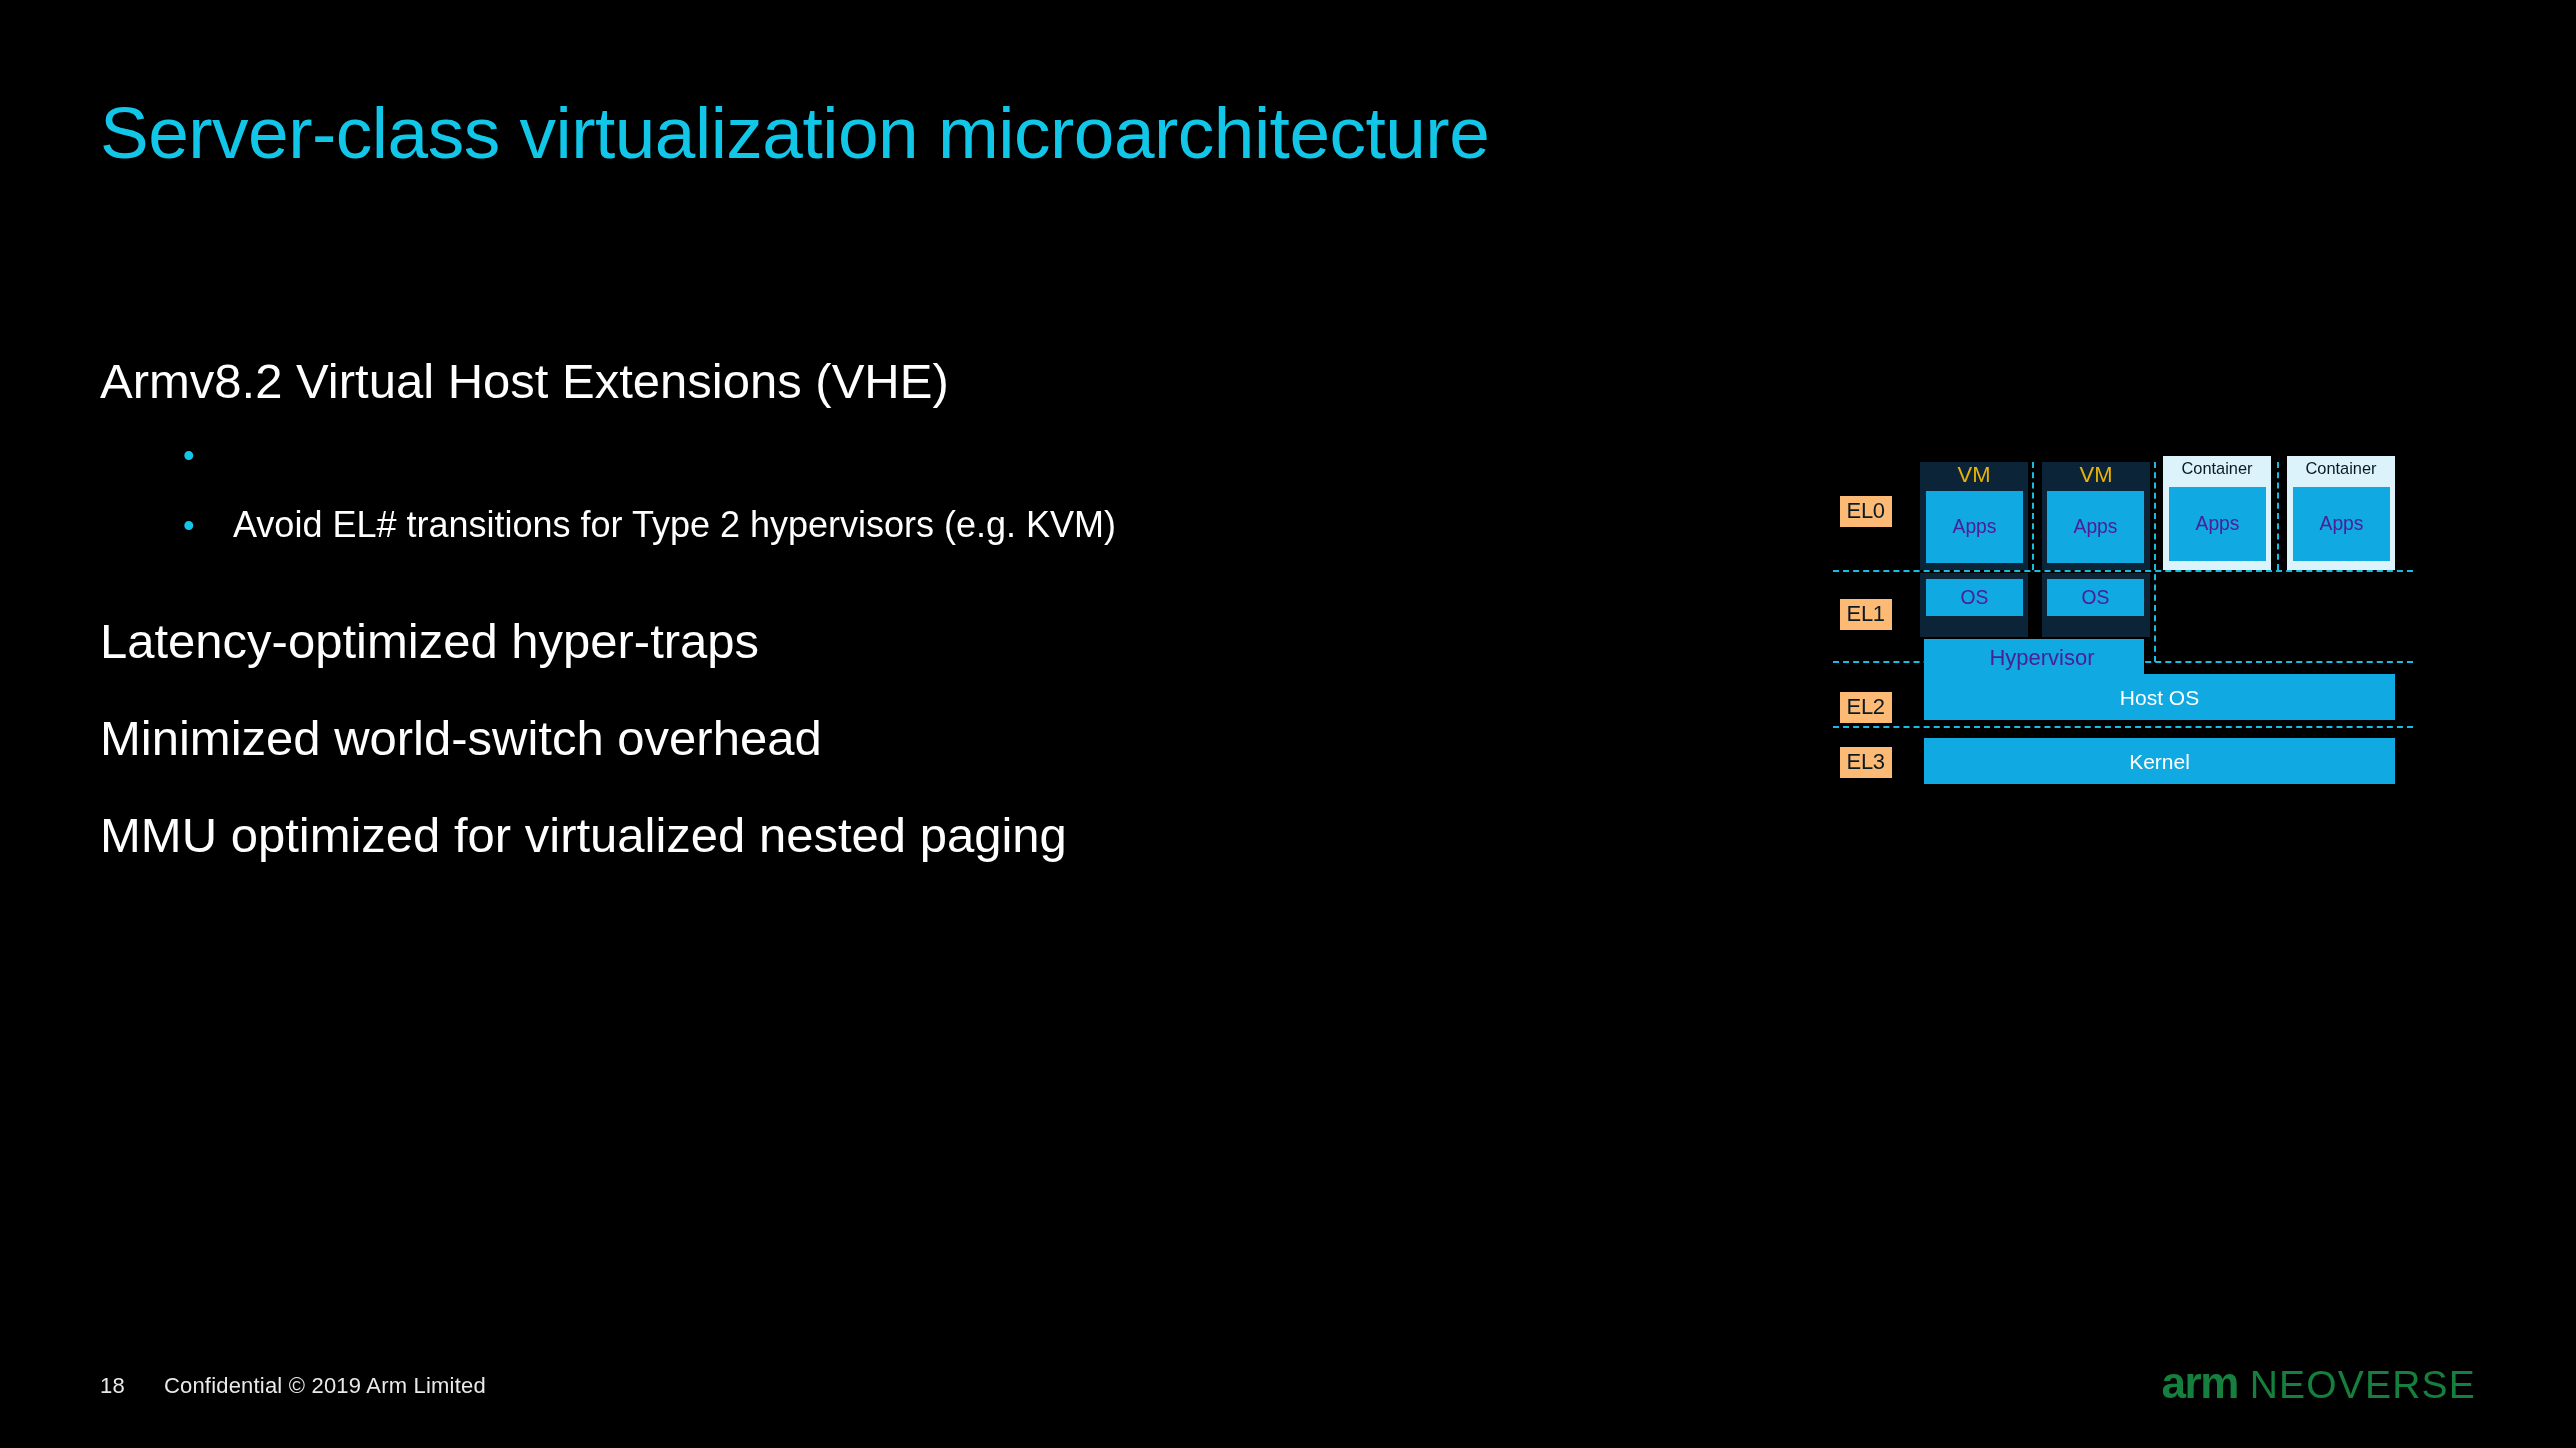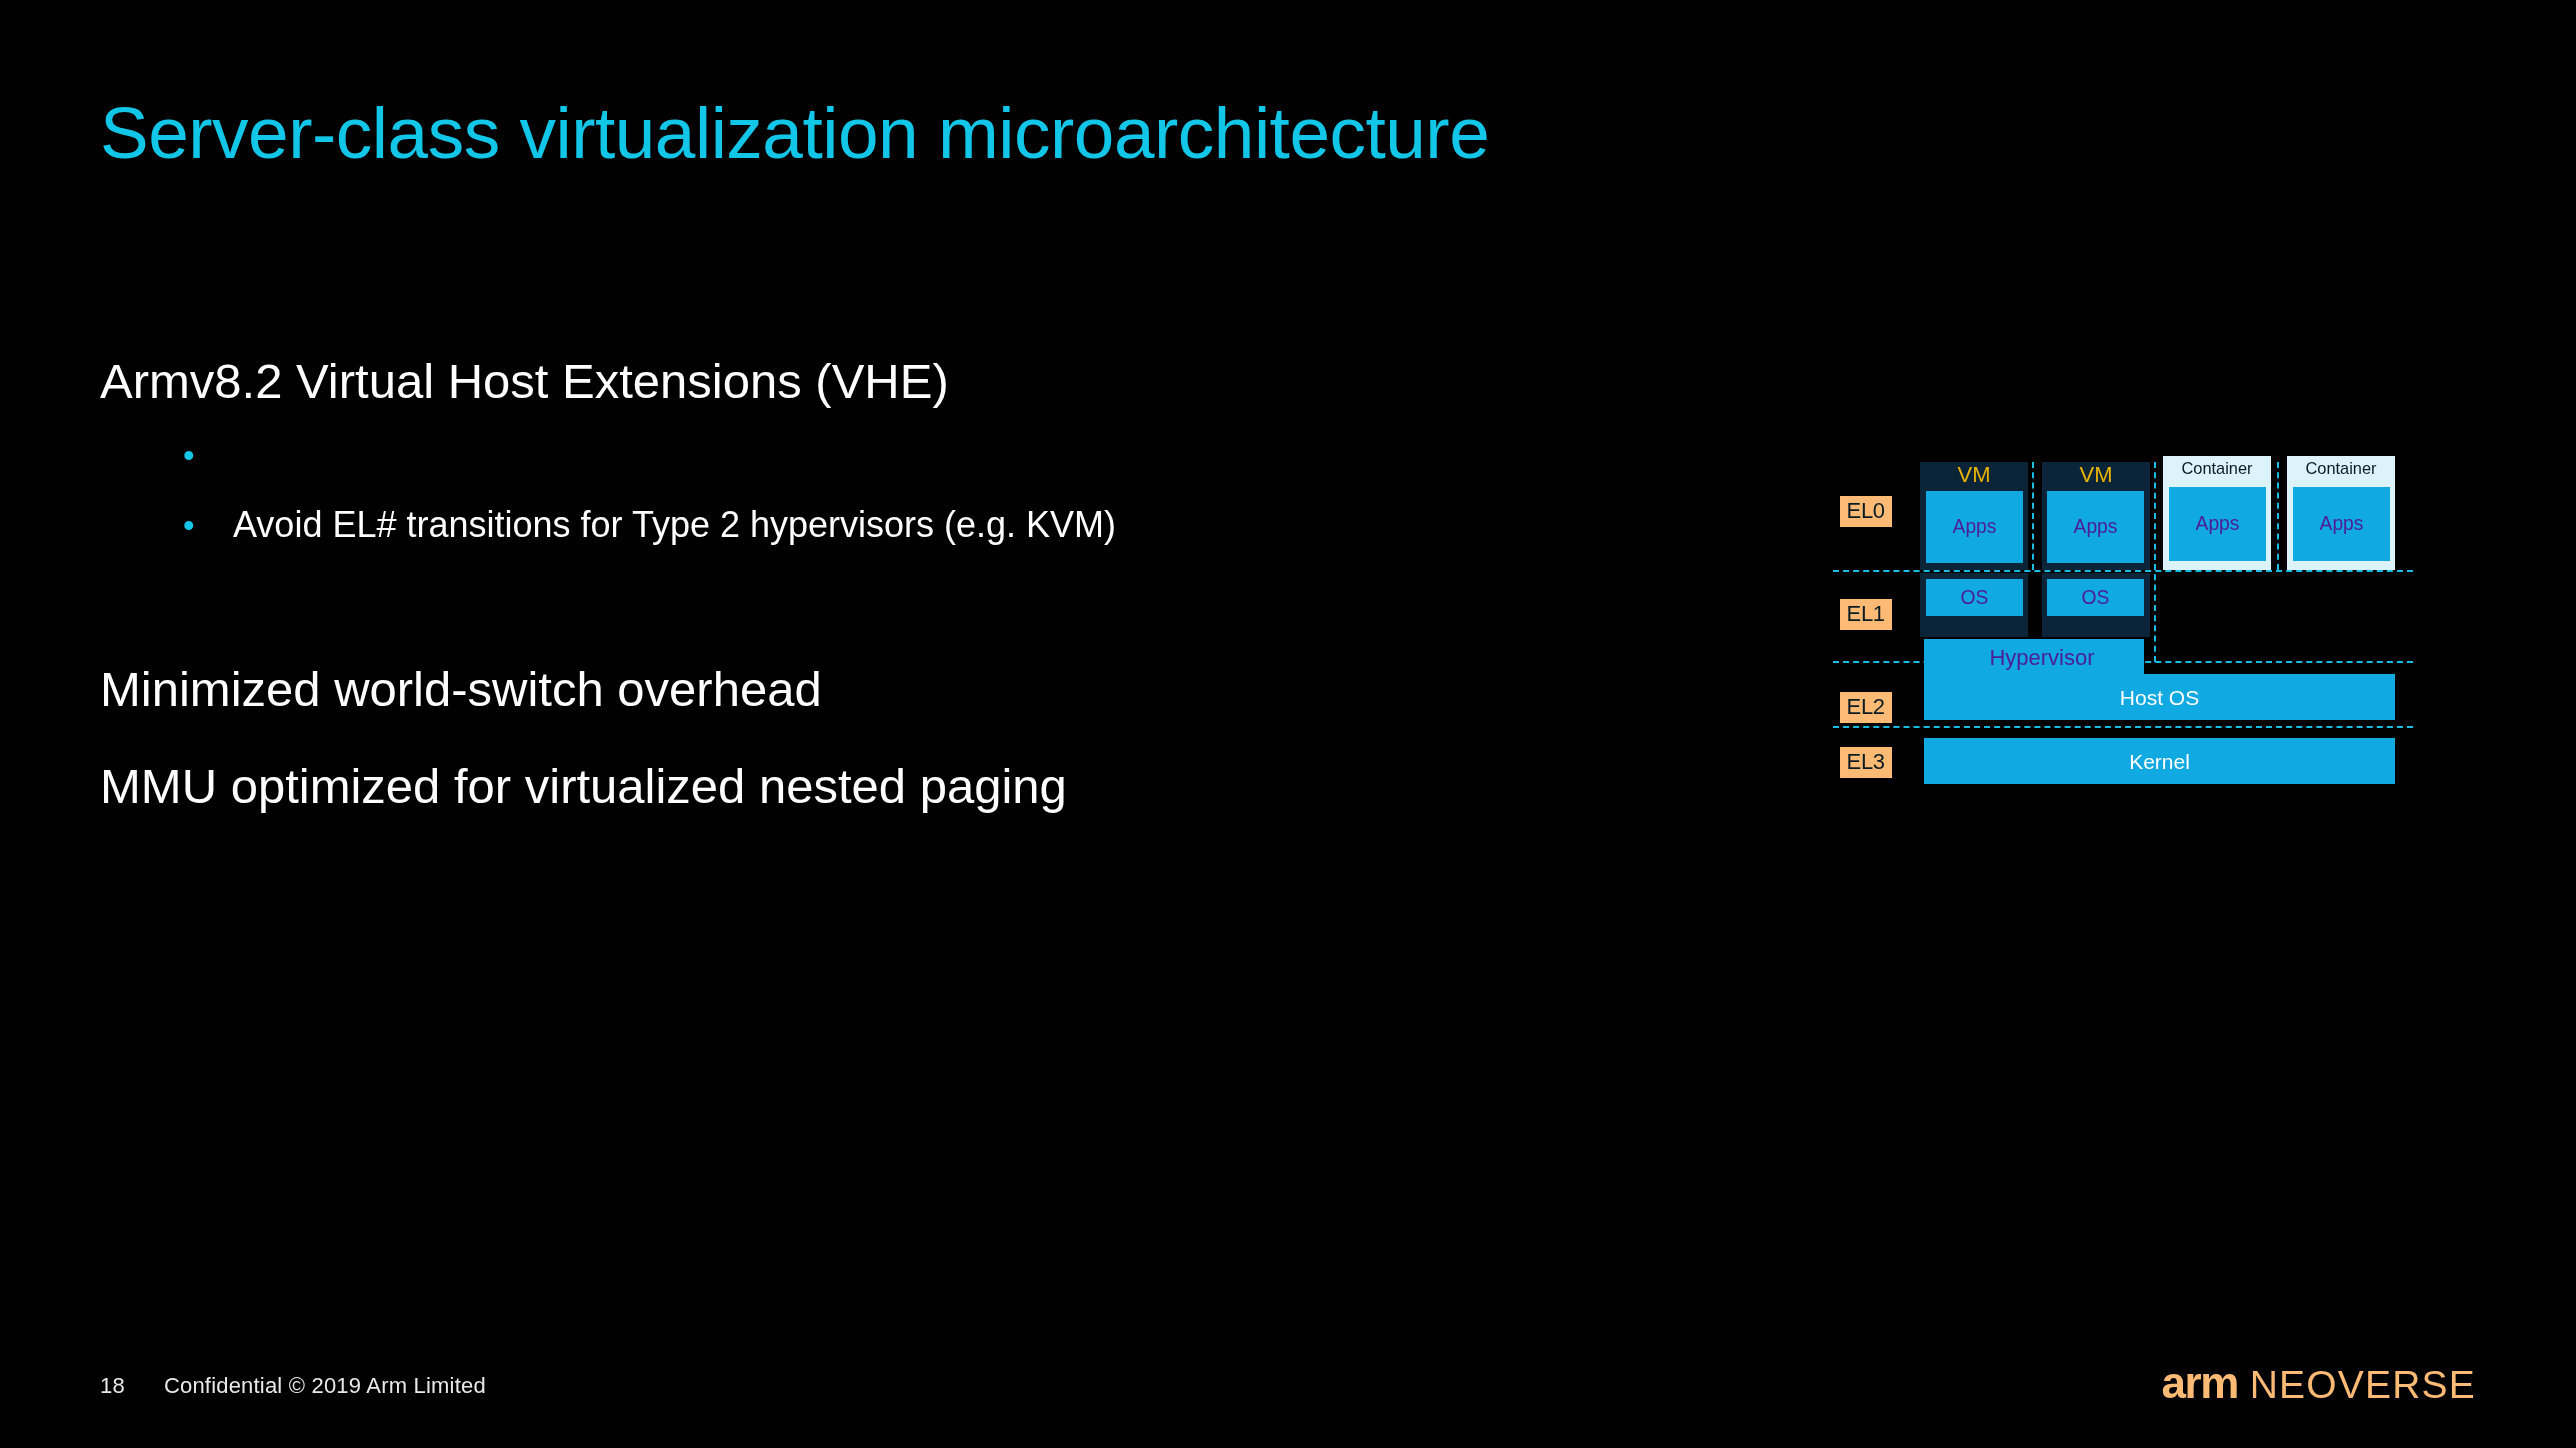--- a/index.html
+++ b/index.html
@@ -80,21 +80,21 @@
     letter-spacing: 0.2px;
   }
   #footer .page-num { margin-right: 39px; }
 
   #brand-logo {
     position: absolute;
     right: 100px;
     bottom: 44px;
     display: flex;
     align-items: baseline;
-    color: #fdba74;
+    color: #15803d;
   }
   #brand-logo .arm-word {
     font-size: 44px;
     font-weight: 700;
     letter-spacing: -1.4px;
     line-height: 1;
   }
   #brand-logo .neoverse-word {
     font-size: 39px;
     font-weight: 300;
@@ -194,20 +194,21 @@
     <span class="bullet-dot">•</span>
   </div>
 
   <div class="bullet-row">
     <span class="bullet-dot">•</span>
     <span class="bullet-text">Avoid EL# transitions for Type 2 hypervisors (e.g. KVM)</span>
   </div>
 
   <div class="gap-lg"></div>
 
+  <div class="lvl1">Latency-optimized hyper-traps</div>
 
   <div class="lvl1-spacer"></div>
 
   <div class="lvl1">Minimized world-switch overhead</div>
 
   <div class="lvl1-spacer"></div>
 
   <div class="lvl1">MMU optimized for virtualized nested paging</div>
 </div>
 

